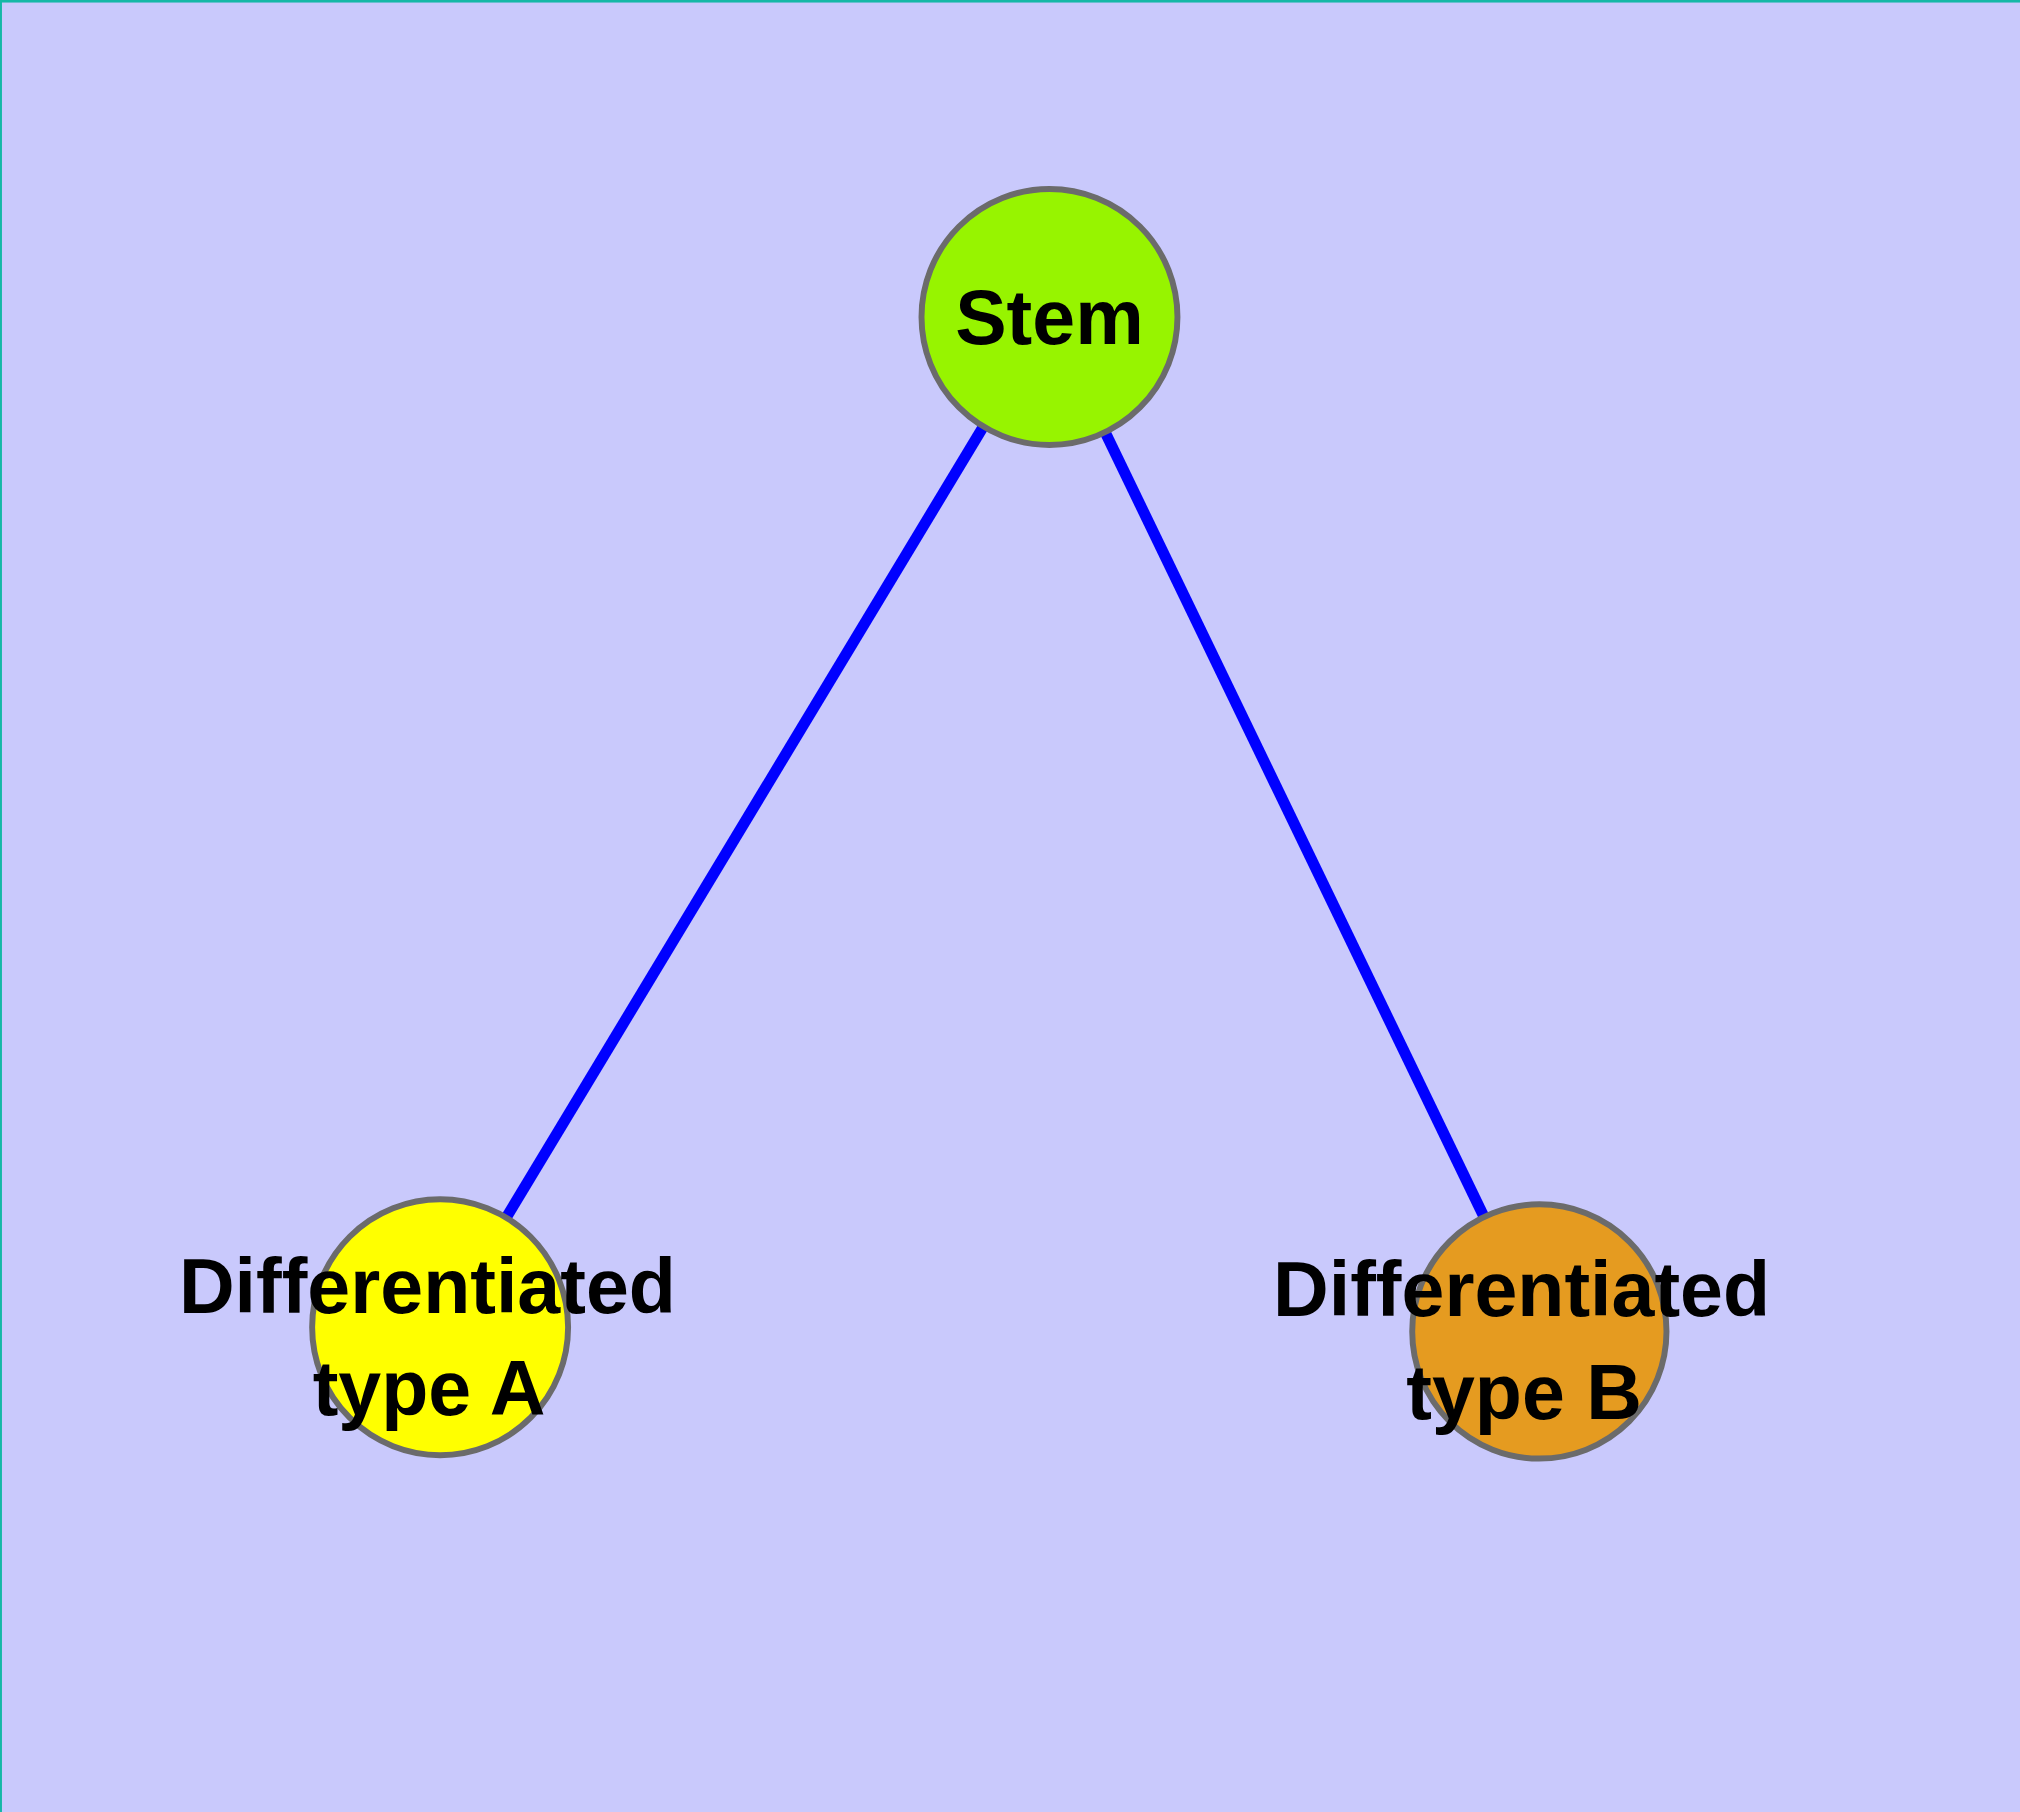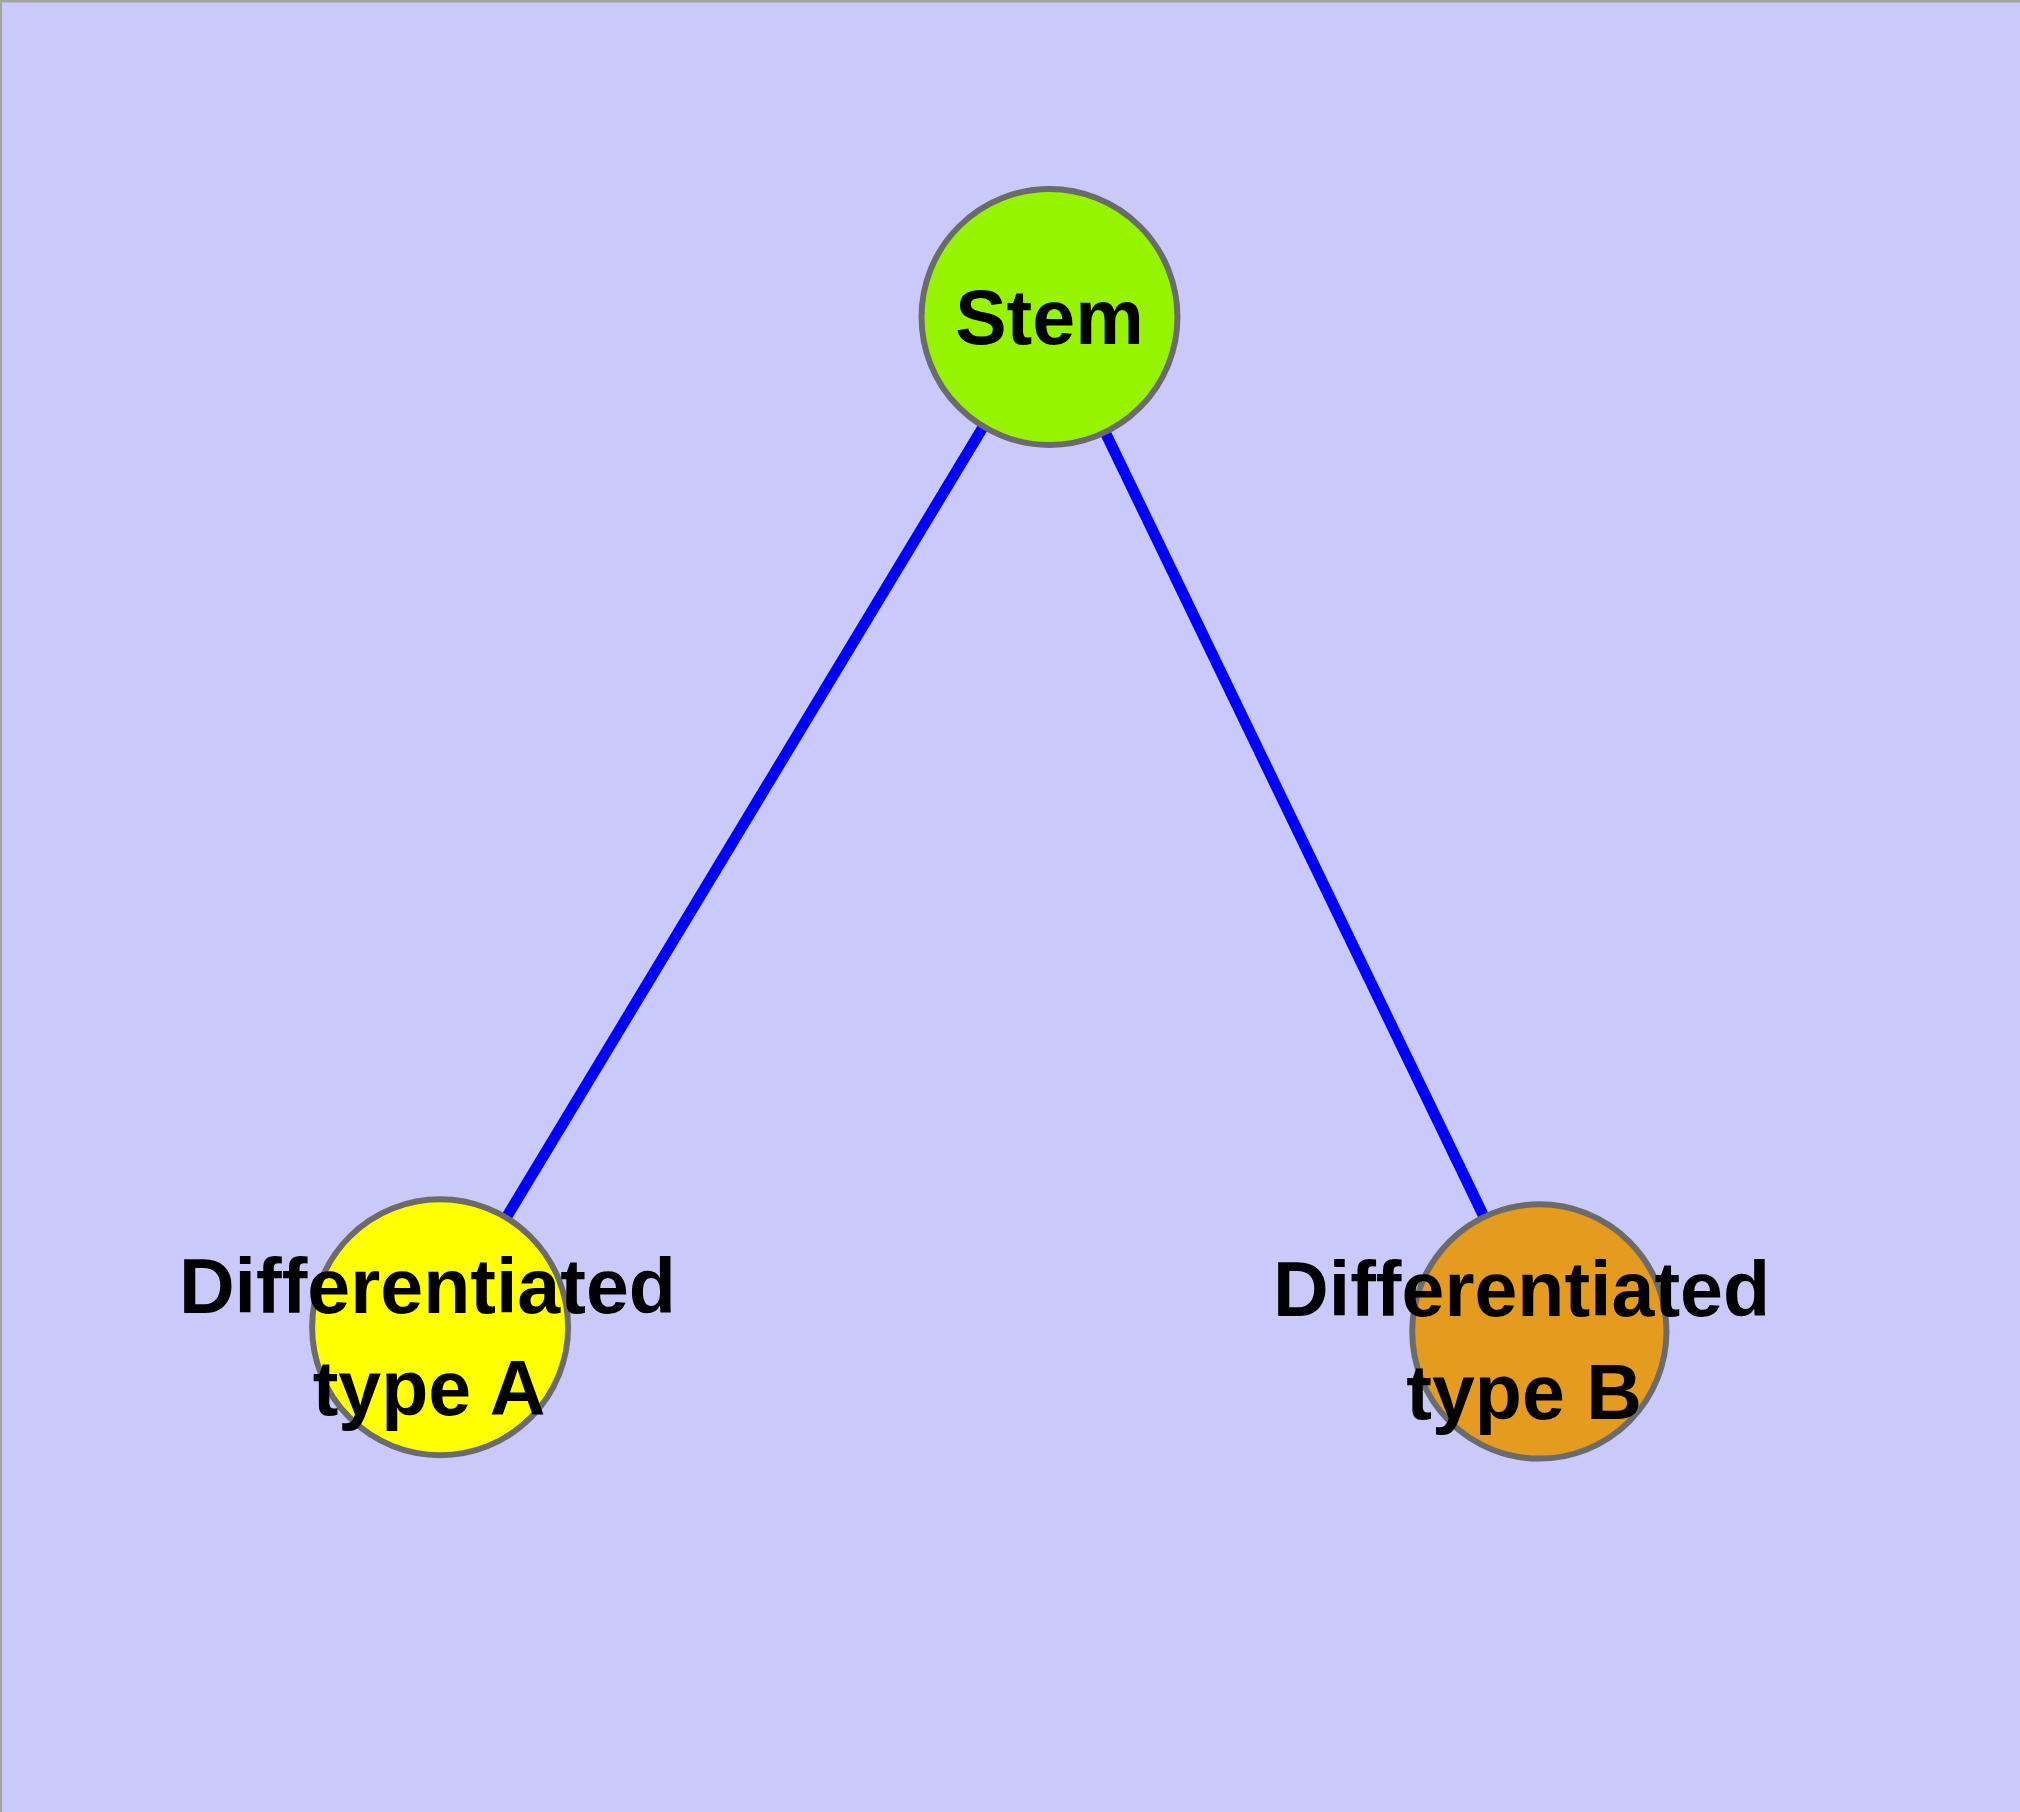--- a/index.html
+++ b/index.html
@@ -4,21 +4,21 @@
 <style>
   html, body {
     margin: 0;
     padding: 0;
     background: #ffffff;
   }
   .page {
     position: relative;
     width: 2021px;
     height: 1812px;
-    background: #a3a3a3;
+    background: #14b8a6;
     overflow: hidden;
     font-family: "Liberation Sans", sans-serif;
   }
   svg.diagram {
     position: absolute;
     top: 0;
     left: 0;
     display: block;
   }
   .node-label {

